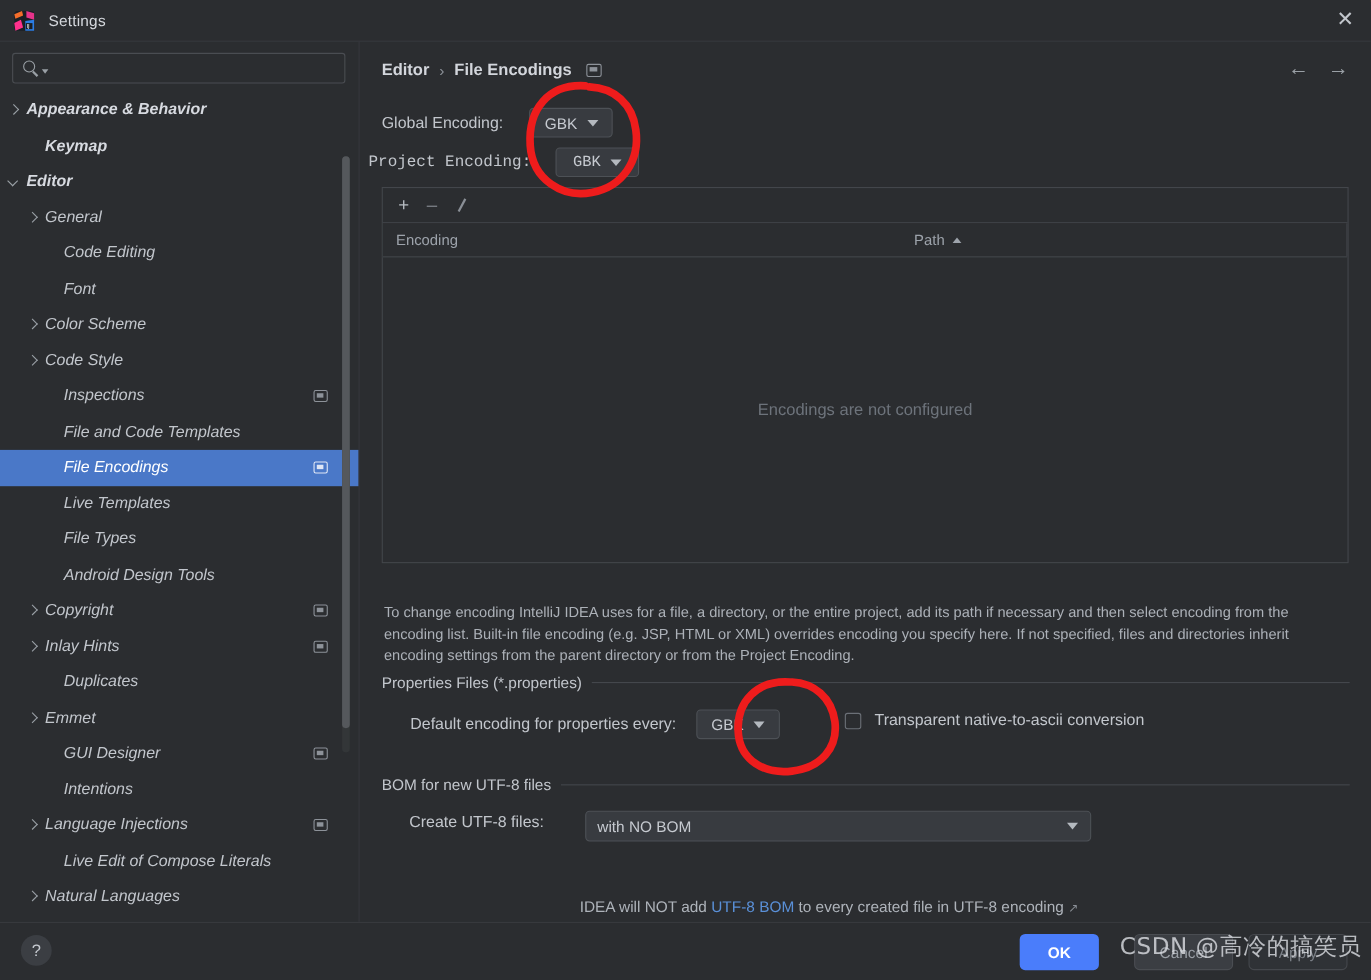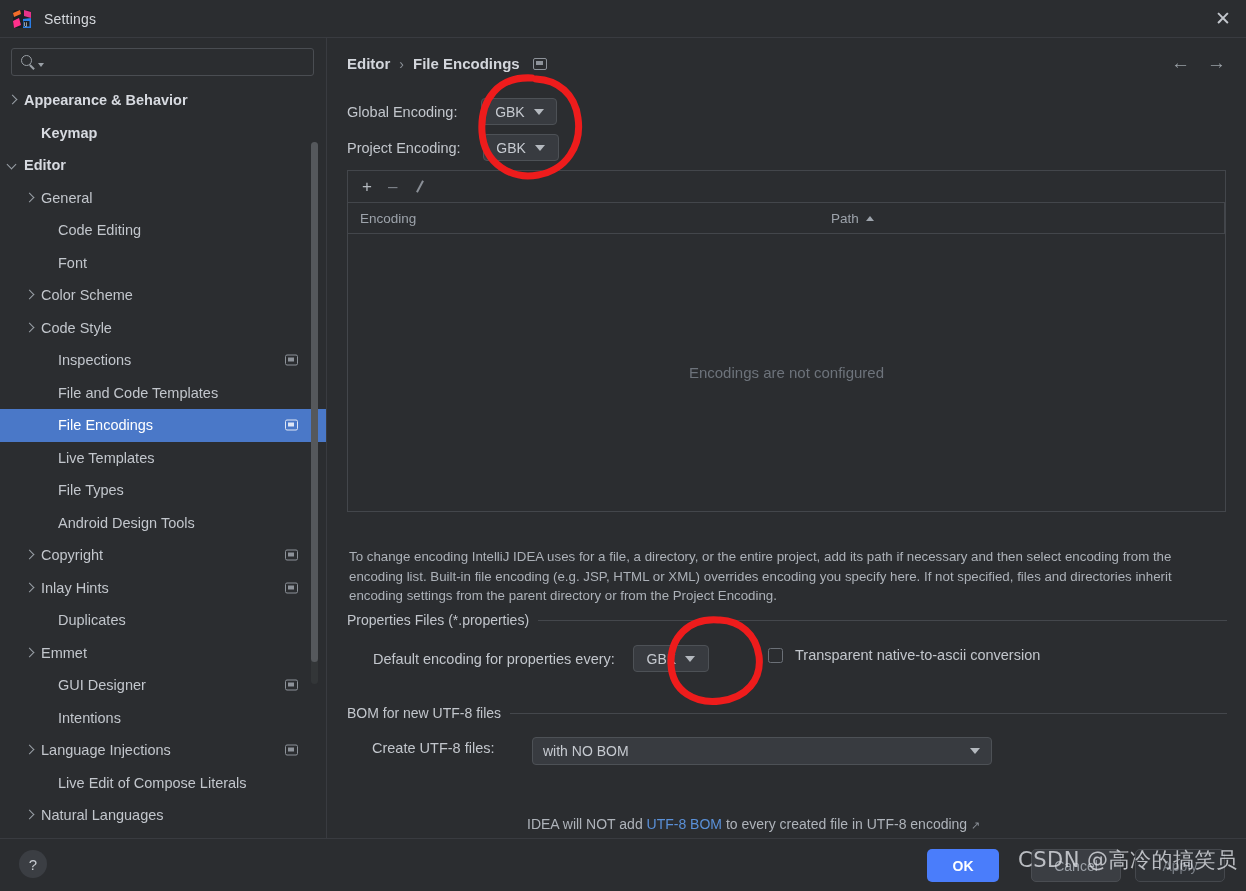--- a/index.html
+++ b/index.html
@@ -59,20 +59,21 @@
     background:transparent;border:none;outline:none;color:#c6cad0;
     font-family:"Liberation Sans",sans-serif;font-size:13px;
     flex:1; margin-left:5px; height:24px;
   }
 
   .tree{ margin-top:8px; position:relative; height:755px; }
   .tree-row{
     height:32.5px; display:flex; align-items:center; position:relative;
     padding-left:0; cursor:default; font-size:14.5px; color:#c2c6cc;
     white-space:nowrap;
+    font-style:italic;
   }
   .tree-row.selected{ background:#4a78c8; color:#ffffff; }
   .tree-row.bold{ font-weight:bold; color:#d7dae0; }
   .arrow{
     width:14px; height:14px; flex:none; position:relative; margin-right:4px;
   }
   .arrow.collapsed::before{
     content:""; position:absolute; left:3px; top:3px;
     width:6px;height:6px; border-right:1.7px solid #9aa0a6; border-top:1.7px solid #9aa0a6;
     transform:rotate(45deg);
@@ -421,21 +422,21 @@
   </div>
 
   <div class="enc-row" style="left:20px; top:60px;">
     <span class="enc-label">Global Encoding:</span>
     <span class="combo-sm" style="margin-left:24px;">
       <span class="val">GBK</span>
       <span class="tri"></span>
     </span>
   </div>
 
-  <div class="enc-row" style="left:20px; top:96px;">
+  <div class="enc-row" style="left:8px; top:96px;font-family:Liberation Mono, monospace;">
     <span class="enc-label">Project Encoding:</span>
     <span class="combo-sm" style="margin-left:22px;">
       <span class="val">GBK</span>
       <span class="tri"></span>
     </span>
   </div>
 
   <div class="tbl-box">
     <div class="tbl-toolbar">
       <span class="tb-icon">+</span>

